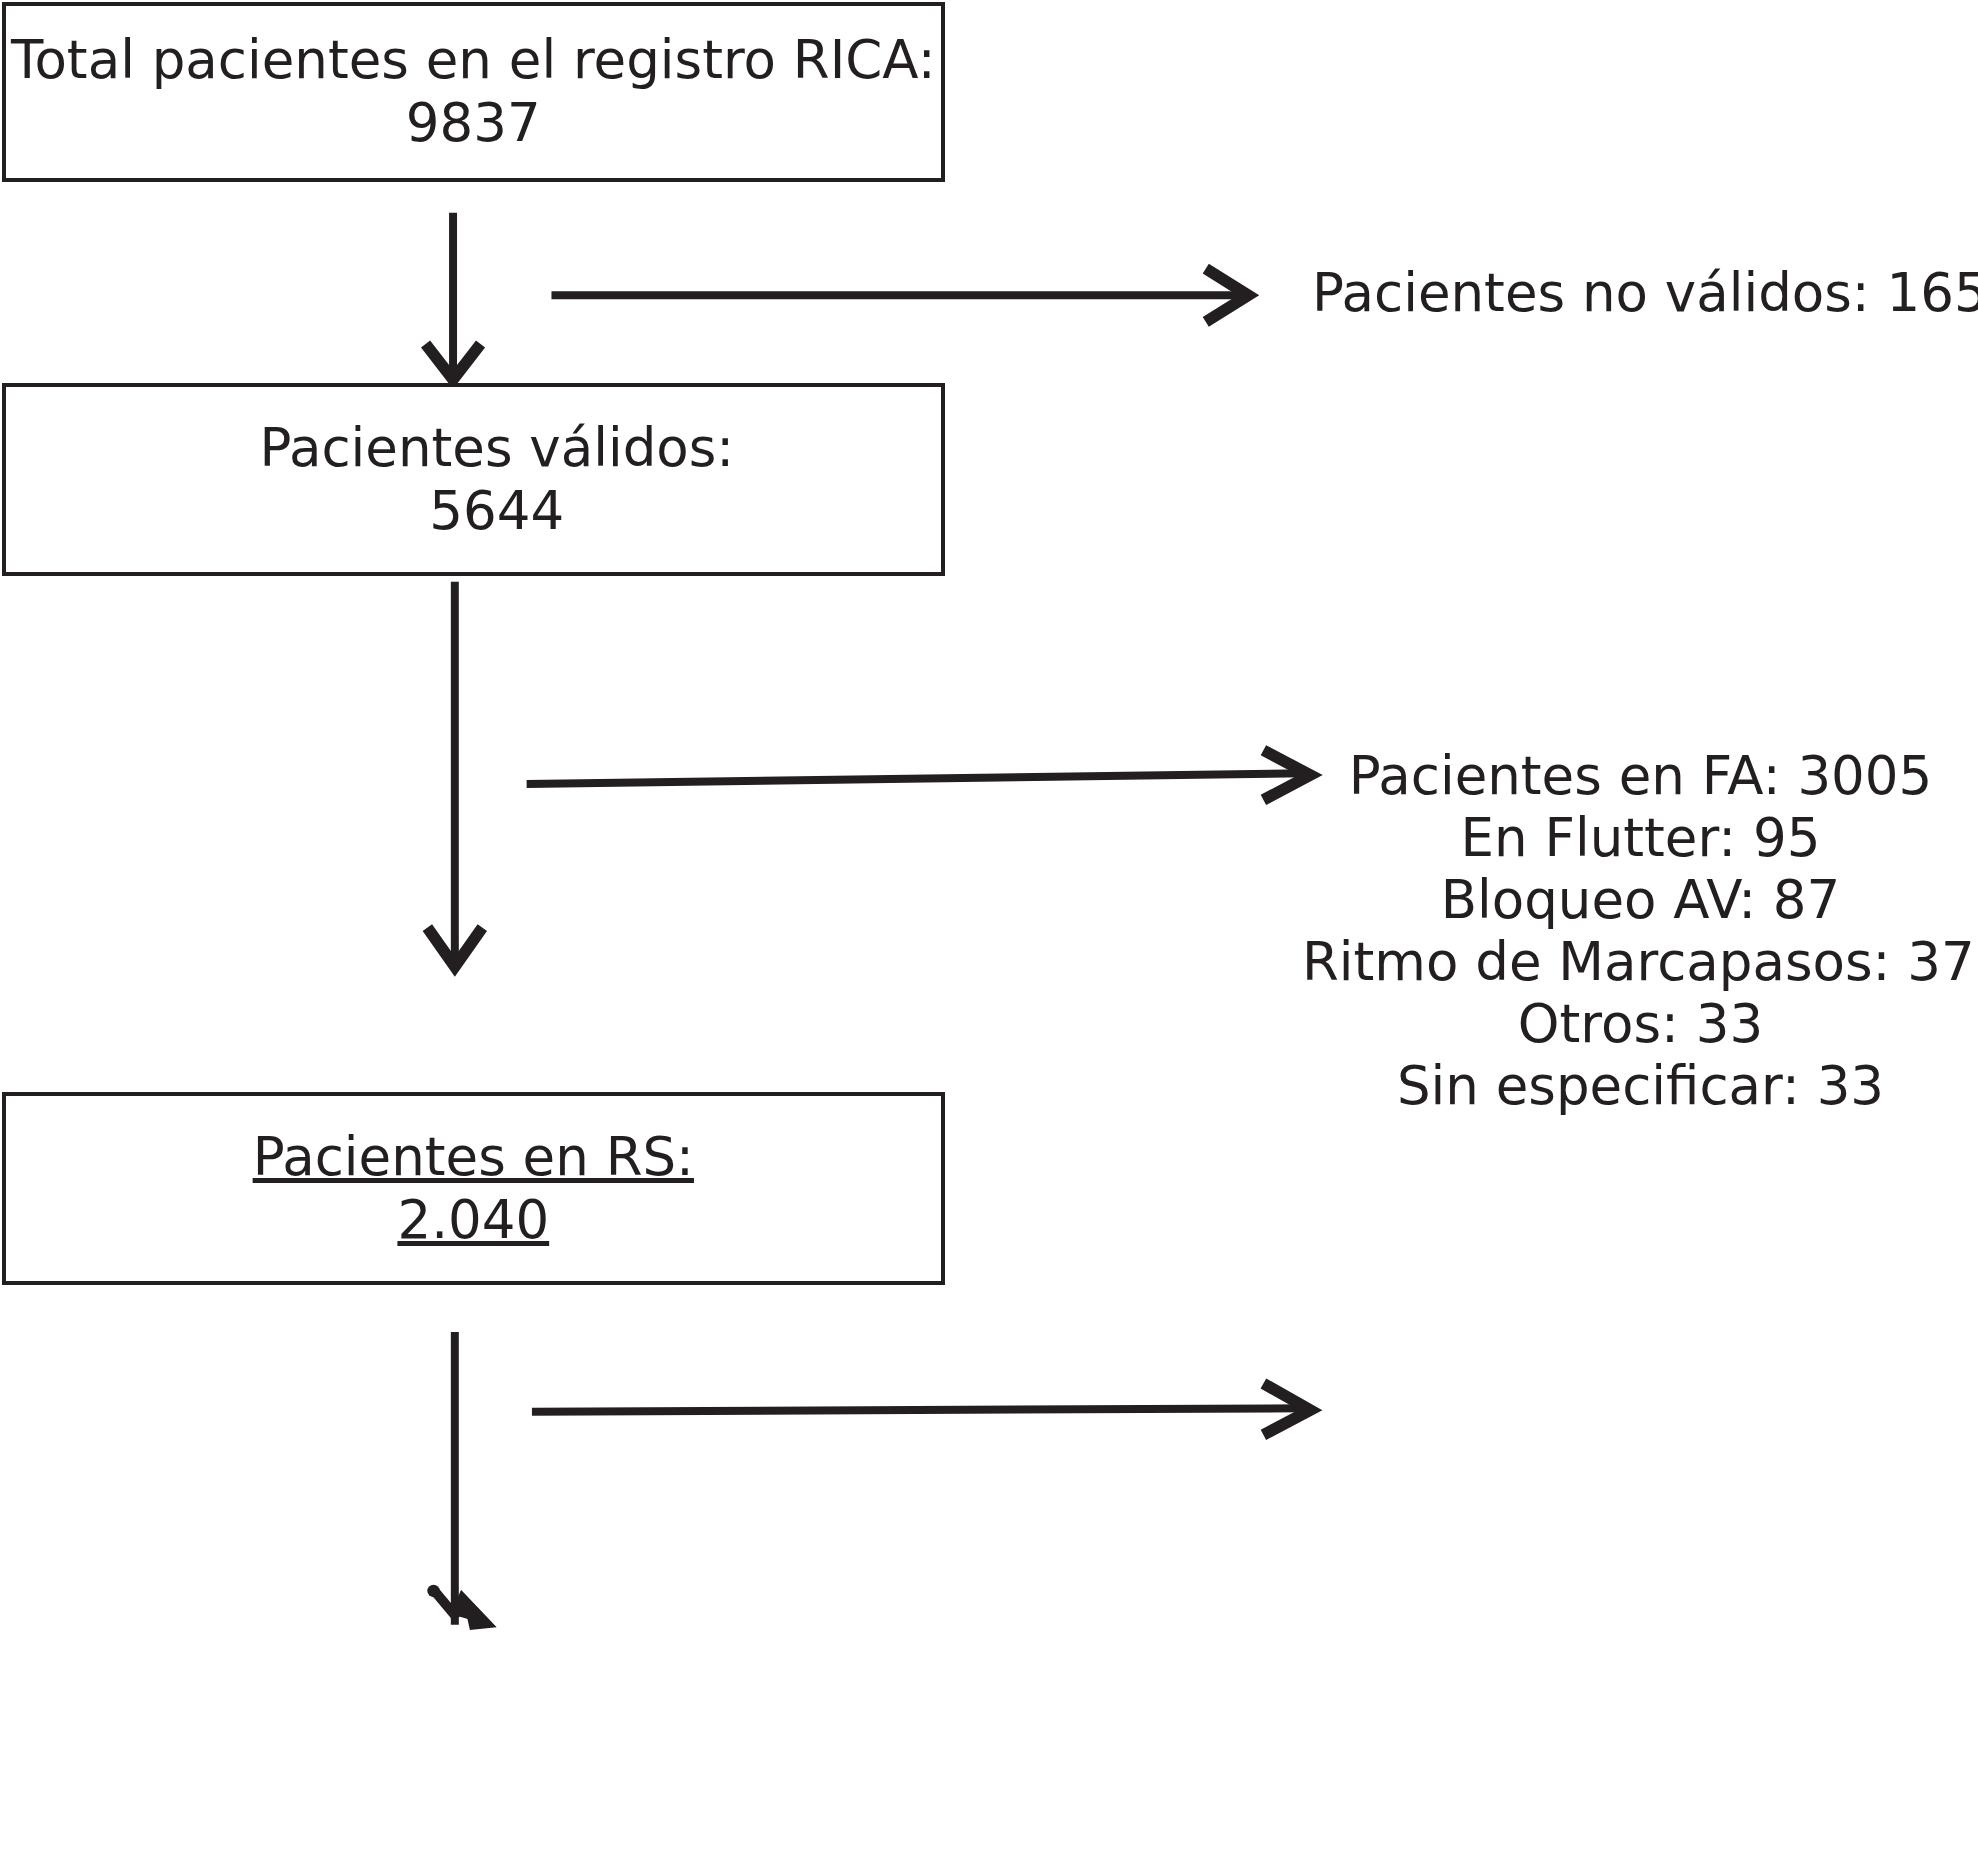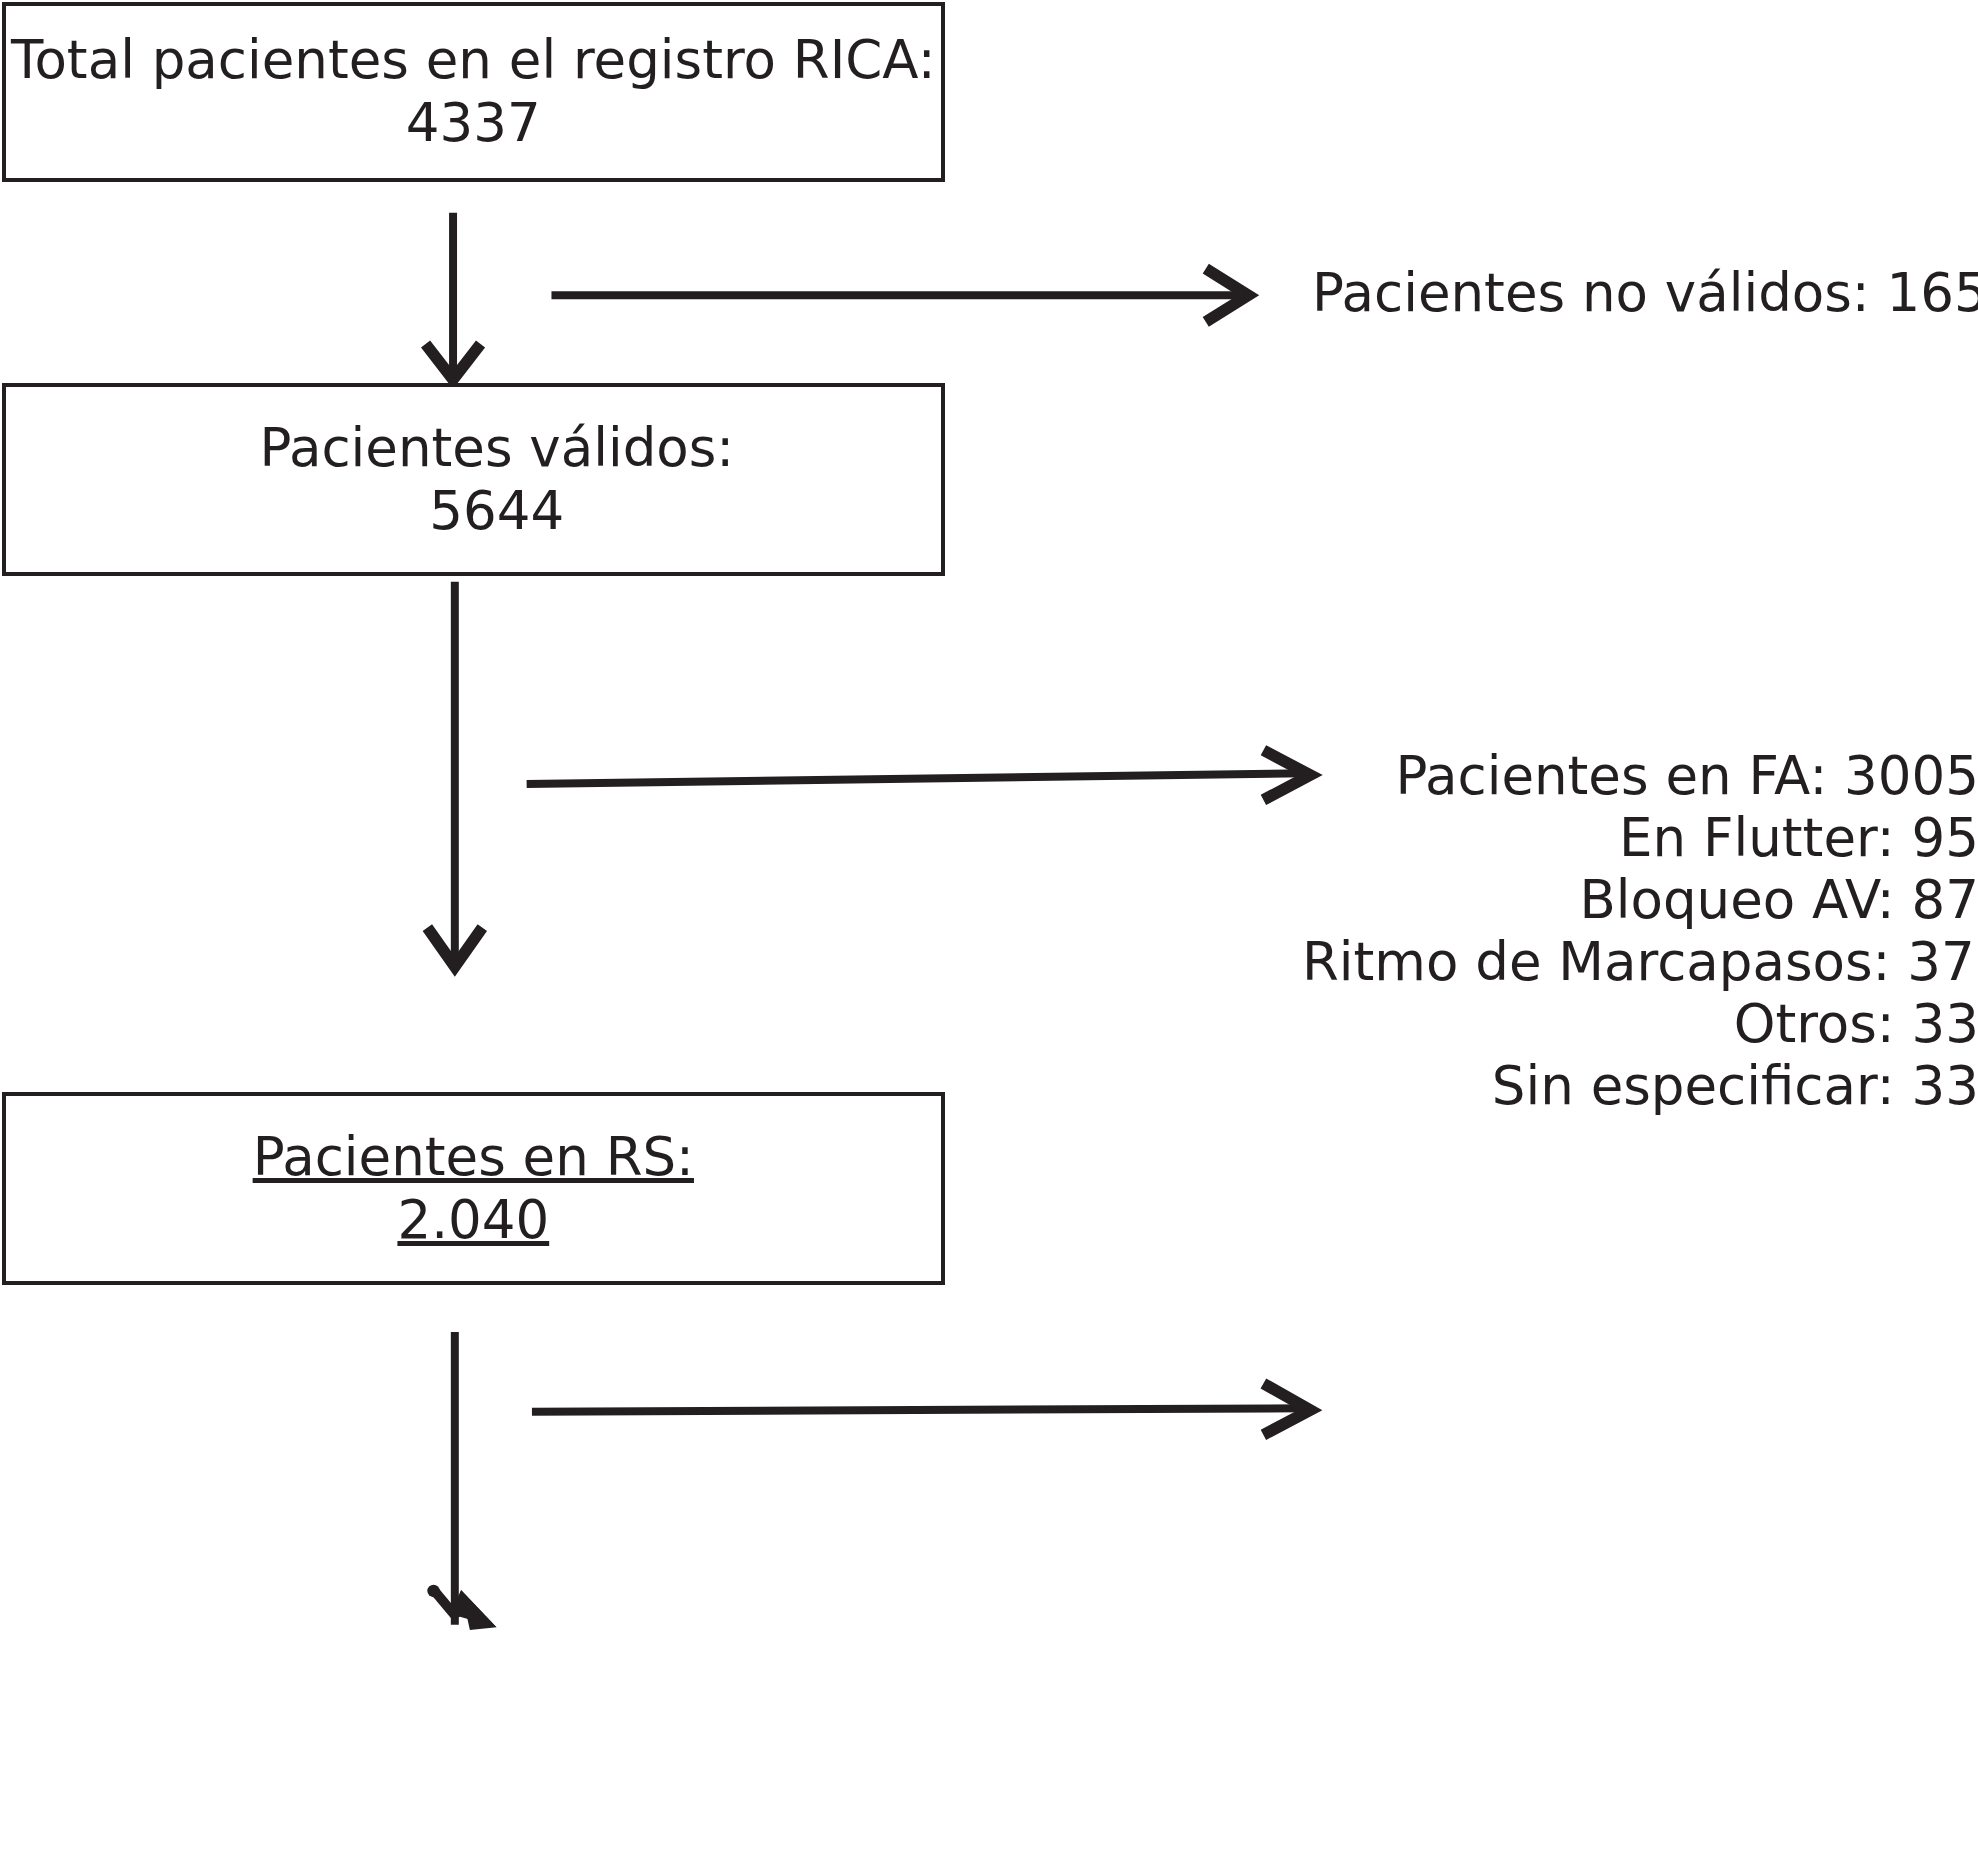--- a/index.html
+++ b/index.html
@@ -32,21 +32,21 @@
     font-size: 53px;
     line-height: 1.18;
   }
   .node-line { display: block; white-space: nowrap; }
 
   .side-text {
     position: absolute;
     color: #231f20;
     font-size: 53px;
     line-height: 1.17;
-    text-align: right;
+    text-align: center;
     white-space: nowrap;
   }
   .side-text .node-line { display: block; }
 
   svg.edges {
     position: absolute;
     left: 0;
     top: 0;
     width: 1978px;
     height: 1857px;
@@ -103,21 +103,21 @@
     </g>
 
     <g>
       <line class="edge-line" x1="600" y1="1592" x2="1470" y2="1588" stroke-width="9"></line>
       <polyline class="edge-head" points="1425,1560 1478,1590 1425,1618" stroke-width="13"></polyline>
     </g>
   </svg>
 
   <div class="node-box" style="left:1.8px; top:1.8px; width:943px; height:180px;">
     <span class="node-line">Total pacientes en el registro RICA:</span>
-    <span class="node-line">4337</span>
+    <span class="node-line">9837</span>
   </div>
 
   <div class="node-box" style="left:1.8px; top:383px; width:943px; height:193px;padding-left:47px;">
     <span class="node-line">Pacientes válidos:</span>
     <span class="node-line">5644</span>
   </div>
 
   <div class="node-box" style="left:1.8px; top:1092px; width:943px; height:193px;text-decoration:underline;">
     <span class="node-line">Pacientes en RS:</span>
     <span class="node-line">2.040</span>

